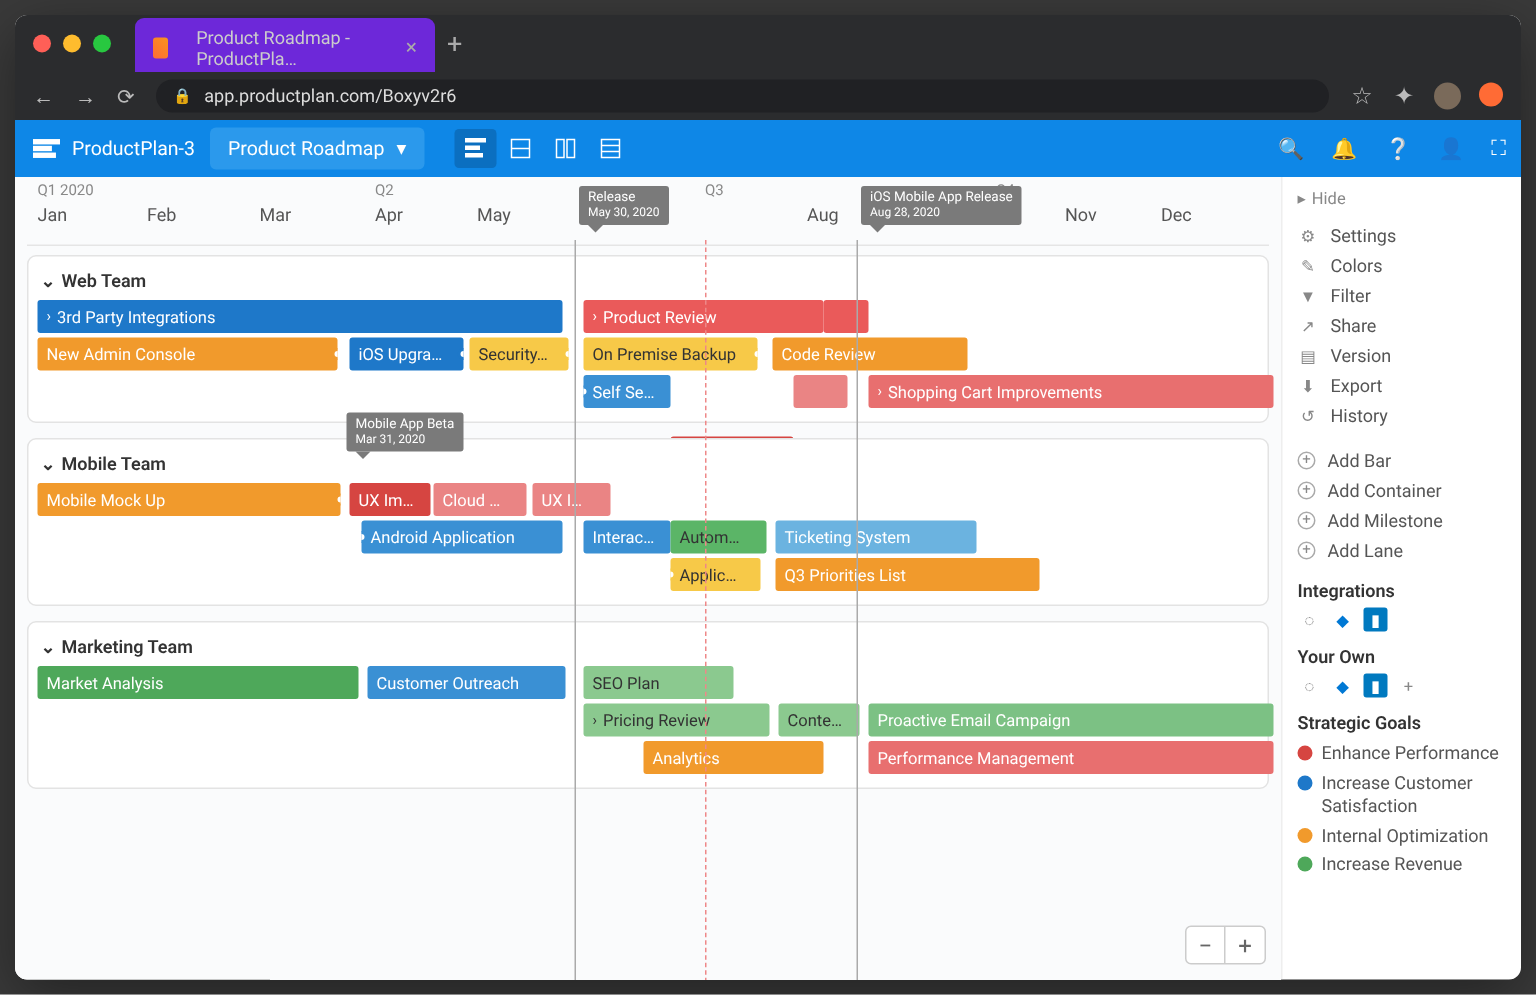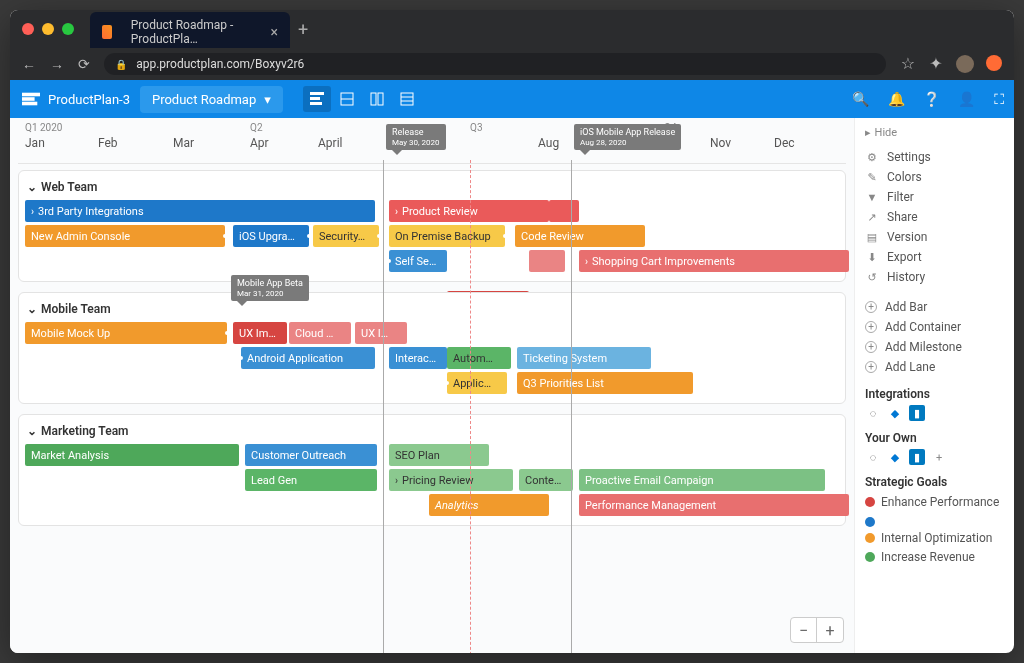--- a/index.html
+++ b/index.html
@@ -2,21 +2,21 @@
 <html><head>
 <meta charset="utf-8">
 <style>
 * { margin:0; padding:0; box-sizing:border-box; font-family:-apple-system,BlinkMacSystemFont,"Segoe UI",Roboto,sans-serif; }
 body { background:#3a3a3a; display:flex; justify-content:center; align-items:flex-start; padding:10px; }
 .browser { width:1004px; height:643px; background:#fff; border-radius:8px; overflow:hidden; box-shadow:0 10px 40px rgba(0,0,0,.4); display:flex; flex-direction:column; }
 .chrome-top { background:#2b2c2e; height:38px; display:flex; align-items:center; padding:0 12px; }
 .traffic { display:flex; gap:8px; margin-right:16px; }
 .dot { width:12px; height:12px; border-radius:50%; }
 .red{background:#ff5f57}.yellow{background:#febc2e}.green{background:#28c840}
-.tab { background:#0f172a; border-radius:6px 6px 0 0; padding:6px 12px; display:flex; align-items:center; gap:19px; color:#ccc; font-size:12px; max-width:200px; margin-top:6px; }
+.tab { background:#6d28d9; border-radius:6px 6px 0 0; padding:6px 12px; display:flex; align-items:center; gap:19px; color:#ccc; font-size:12px; max-width:200px; margin-top:6px; }
 .tab-favicon { width:14px; height:14px; background:linear-gradient(45deg,#ff6b35,#f7931e); border-radius:2px; }
 .tab-close { color:#aaa; font-size:14px; cursor:pointer; }
 .tab-new { color:#aaa; font-size:18px; margin-left:8px; cursor:pointer; }
 .chrome-url { background:#2b2c2e; height:32px; display:flex; align-items:center; padding:0 12px; gap:14px; }
 .nav-icon { color:#bbb; font-size:14px; cursor:pointer; }
 .url-bar { flex:1; background:#202124; border-radius:14px; padding:4px 12px; color:#ddd; font-size:12px; display:flex; align-items:center; gap:8px; }
 .lock-icon { font-size:10px; }
 .url-actions { display:flex; gap:12px; }
 .url-action { width:16px; height:16px; display:flex; align-items:center; justify-content:center; color:#bbb; cursor:pointer; }
 .avatar-sm { width:18px; height:18px; border-radius:50%; background:#7a6a5a; }
@@ -158,21 +158,21 @@
     <div class="timeline-wrap">
       <div class="tl-header" id="tl-header">
           <div class="quarter-label" style="left: 7px;">Q1 2020</div>
           <div class="quarter-label" style="left: 232px;">Q2</div>
           <div class="quarter-label" style="left: 452px;">Q3</div>
           <div class="quarter-label" style="left: 646px;">Q4</div>
           <div class="month-label" style="left: 7px;">Jan</div>
           <div class="month-label" style="left: 80px;">Feb</div>
           <div class="month-label" style="left: 155px;">Mar</div>
           <div class="month-label" style="left: 232px;">Apr</div>
-          <div class="month-label" style="left: 300px;">April</div>
+          <div class="month-label" style="left: 300px;">May</div>
           <div class="month-label" style="left: 520px;">Aug</div>
           <div class="month-label" style="left: 692px;">Nov</div>
           <div class="month-label" style="left: 756px;">Dec</div>
           <div class="tl-marker" style="left: 368px;">Release<br><span style="font-size:8px">May 30, 2020</span></div>
           <div class="tl-marker" style="left: 556px;">iOS Mobile App Release<br><span style="font-size:8px">Aug 28, 2020</span></div>
         </div>
       <div id="lanes-host">
           <div class="lane-card">
             <div class="lane-header"><span>⌄</span> Web Team</div>
             <div class="lane-rows">
@@ -220,27 +220,26 @@
           </div>
           <div class="lane-card">
             <div class="lane-header"><span>⌄</span> Marketing Team</div>
             <div class="lane-rows">
               <div class="lane-row">
                 <div class="bar" style="left: 6px; width: 214px; background: rgb(78, 168, 90);">Market Analysis</div>
                 <div class="bar" style="left: 226px; width: 132px; background: rgb(58, 144, 212);">Customer Outreach</div>
                 <div class="bar light" style="left: 370px; width: 100px; background: rgb(139, 201, 143);">SEO Plan</div>
               </div>
               <div class="lane-row">
-                <div class="bar" style="left: 226px; width: 132px; background: rgb(91, 181, 103);">Lead Gen</div>
                 <div class="bar light" style="left: 370px; width: 124px; background: rgb(139, 201, 143);"><span class="chev">›</span>Pricing Review</div>
                 <div class="bar light" style="left: 500px; width: 54px; background: rgb(139, 201, 143);">Conte…</div>
-                <div class="bar" style="left: 560px; width: 246px; background: rgb(124, 193, 132);">Proactive Email Campaign</div>
-              </div>
-              <div class="lane-row">
-                <div class="bar" style="left: 410px; width: 120px; background: rgb(241, 154, 44); font-style: italic;">Analytics</div>
+                <div class="bar" style="left: 560px; width: 270px; background: rgb(124, 193, 132);">Proactive Email Campaign</div>
+              </div>
+              <div class="lane-row">
+                <div class="bar" style="left: 410px; width: 120px; background: rgb(241, 154, 44);">Analytics</div>
                 <div class="bar" style="left: 560px; width: 270px; background: rgb(232, 111, 111);">Performance Management</div>
               </div>
             </div>
           </div>
         </div>
       <div class="zoom-ctl" style="position: absolute; bottom: 10px; right: 10px;">
         <div class="zoom-btn">−</div>
         <div class="zoom-btn">+</div>
       </div>
     <div class="marker-line" style="left: 373px; height: 520px;"></div>
@@ -312,20 +311,21 @@
         <div class="int-ico" style="color:#888">+</div>
       </div>
       <div class="side-h">Strategic Goals</div>
       <div id="goals-host">
           <div class="legend-item">
             <div class="legend-dot" style="background:#d64541"></div>
             <span>Enhance Performance</span>
           </div>
           <div class="legend-item">
             <div class="legend-dot" style="background:#1e78c9"></div>
+            <span>Increase Customer Satisfaction</span>
           </div>
           <div class="legend-item">
             <div class="legend-dot" style="background:#f19a2c"></div>
             <span>Internal Optimization</span>
           </div>
           <div class="legend-item">
             <div class="legend-dot" style="background:#4ea85a"></div>
             <span>Increase Revenue</span>
           </div>
         </div>

